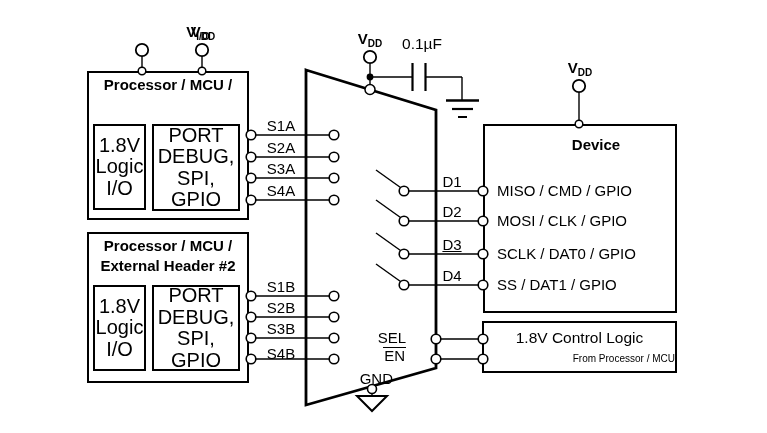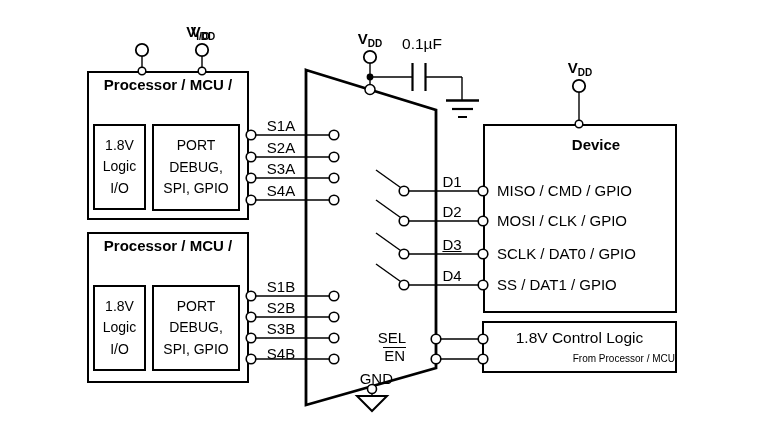--- a/index.html
+++ b/index.html
@@ -3,21 +3,21 @@
 <meta charset="utf-8">
 <style>
   html,body{margin:0;padding:0;background:#fff;}
   #canvas{
     position:relative;width:767px;height:433px;background:#fff;overflow:hidden;
     font-family:"Liberation Sans","DejaVu Sans",sans-serif;color:#000;
   }
   .box{position:absolute;box-sizing:border-box;border:2.5px solid #000;background:#fff;z-index:1;}
   .inner-box{position:absolute;box-sizing:border-box;border:2.2px solid #000;background:#fff;z-index:1;
     display:flex;flex-direction:column;justify-content:center;align-items:center;
-    font-size:14px;line-height:21.5px;text-align:center;}
+    font-size:20px;line-height:21.5px;text-align:center;}
   #wiring{position:absolute;left:0;top:0;z-index:2;}
   .label{position:absolute;z-index:3;font-size:15px;line-height:16px;white-space:nowrap;}
   .ctr{text-align:center;}
   .rgt{text-align:right;}
   .title{position:absolute;z-index:3;font-weight:bold;font-size:15px;line-height:17px;text-align:center;white-space:nowrap;}
   .vlabel{position:absolute;z-index:3;font-weight:bold;font-size:15px;line-height:16px;transform:translateX(-50%);white-space:nowrap;}
   .vlabel .sub{font-size:10px;position:relative;top:3px;letter-spacing:0;}
   .overline{display:inline-block;border-top:1.7px solid #000;padding:0 1px;}
 </style>
 </head>
@@ -33,20 +33,21 @@
     <span>I/O</span>
   </div>
   <div class="inner-box" style="left:152px;top:124px;width:88px;height:87px;">
     <span>PORT</span>
     <span>DEBUG,</span>
     <span>SPI, GPIO</span>
   </div>
 
   <div class="box" style="left:87px;top:232px;width:162px;height:151px;"></div>
   <div class="title" style="left:89px;width:158px;top:237px;">Processor / MCU /</div>
+  <div class="title" style="left:89px;width:158px;top:257px;">External Header #2</div>
   <div class="inner-box" style="left:93px;top:285px;width:53px;height:86px;">
     <span>1.8V</span>
     <span>Logic</span>
     <span>I/O</span>
   </div>
   <div class="inner-box" style="left:152px;top:285px;width:88px;height:86px;">
     <span>PORT</span>
     <span>DEBUG,</span>
     <span>SPI, GPIO</span>
   </div>

